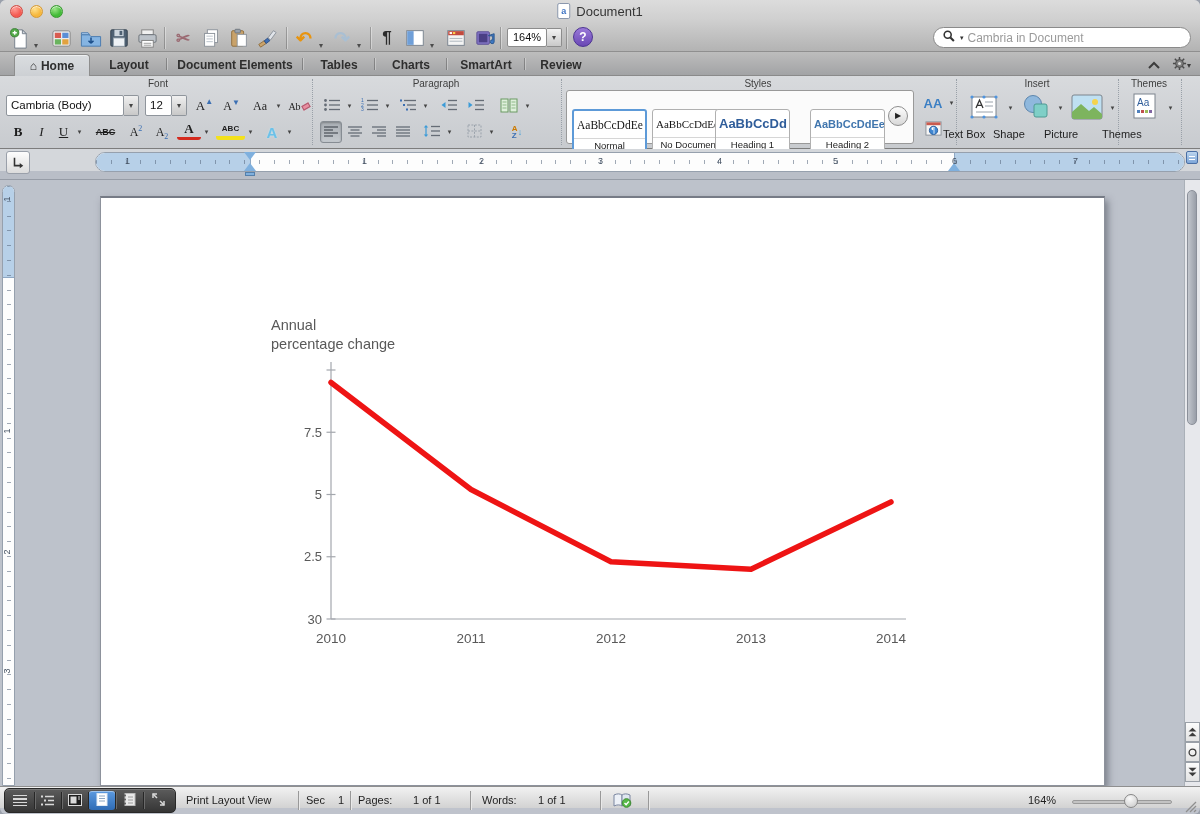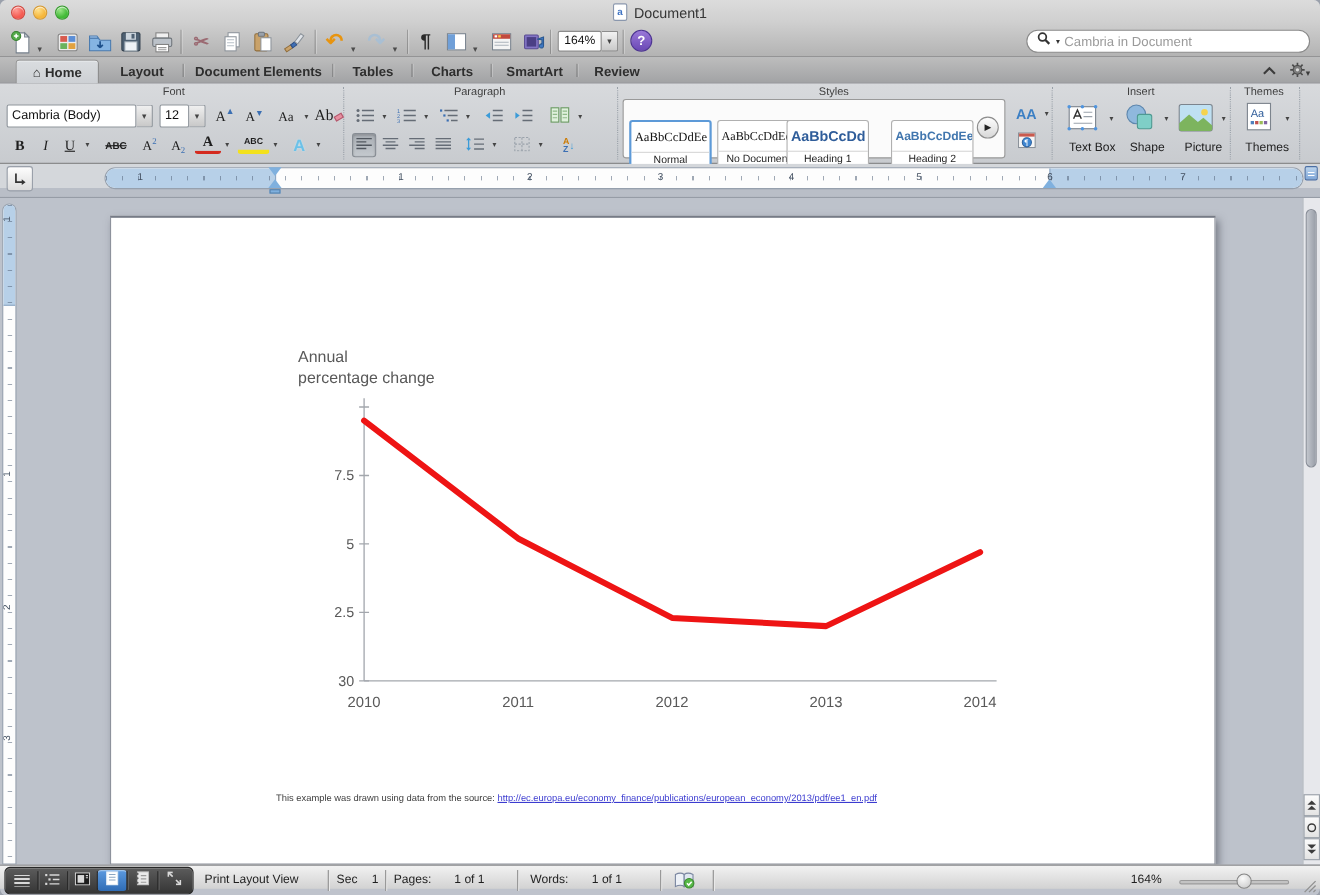--- a/index.html
+++ b/index.html
@@ -45,21 +45,21 @@
 .rb.pressed{background:linear-gradient(#a9aeb4,#c4c9ce);border:1px solid #868c93;box-shadow:inset 0 1px 2px rgba(0,0,0,.25)}
 .rdd{height:22px;width:11px;display:flex;align-items:center;justify-content:center}
 .rdd::before{content:"▾";font-size:7px;color:#444}
 .serif{font-family:"Liberation Serif",serif}
 .card{top:18px;height:46px;width:75px;background:#fff;border:1px solid #b0b0b0;border-radius:3px;overflow:hidden}
 .card.sel{border:2px solid #5d9ad8;box-shadow:inset 0 0 0 1px #fff}
 .card .sample{height:27px;display:flex;align-items:center;padding:0 3px;white-space:nowrap;overflow:hidden}
 .card .clabel{height:15px;text-align:center;font-size:9.5px;color:#222;border-top:1px solid #d6d6d6;line-height:14px}
 .gallerybox{left:566px;top:14px;width:348px;height:54px;background:#fbfbfb;border:1px solid #999;border-radius:3px}
 .expbtn{left:888px;top:30px;width:20px;height:20px;border-radius:50%;background:linear-gradient(#fdfdfd,#d8d8d8);border:1px solid #8d8d8d;text-align:center;line-height:18px;font-size:8px;color:#222}
-.bigbtn-label{top:52px;font-size:11px;color:#1e1e1e;text-align:center;width:100px;margin-left:-45px}
+.bigbtn-label{top:52px;font-size:11px;color:#1e1e1e;text-align:left;width:100px;margin-left:-45px}
 
 
 .rulerrow{left:0;top:149px;width:1200px;height:31px;background:linear-gradient(#d4d7db 0 72%,#b9bec7 72%);border-bottom:1px solid #969ca6}
 .tabsel{left:6px;top:2px;width:24px;height:23px;background:linear-gradient(#fdfdfd,#dcdcdc);border:1px solid #9aa0aa;border-radius:3px;display:flex;align-items:center;justify-content:center}
 .hruler{left:95px;top:3px;width:1090px;height:20px;background:#fdfdfd;border:1px solid #96a0ad;border-radius:10px;overflow:hidden}
 .hblue{top:0;height:18px}
 .hruler::after{content:"";position:absolute;left:0;right:0;top:7px;height:4px;background:repeating-linear-gradient(90deg,rgba(84,100,122,.55) 0 1px,transparent 1px 14.82px)}
 .rnum{top:3px;font-size:9px;color:#435061;z-index:3}
 .vnum{font-size:9px;color:#435061;transform:rotate(-90deg);z-index:3}
 .splitic{left:1186px;top:2px;width:12px;height:13px;background:linear-gradient(#bcd5ee,#7ea6d8);border:1px solid #4a6fa5;border-radius:2px}
@@ -298,21 +298,21 @@
       </span>
     <span class="abs rb" style="left:219px;top:19px;width:25px">
         <span class="serif" style="font-size:12px">A</span>
         <span style="color:#3b6fb3;font-size:8px;position:relative;top:-4px">▼</span>
       </span>
     <span class="abs rb" style="left:247px;top:19px;width:26px">
         <span class="serif" style="font-size:12px">Aa</span>
       </span>
     <span class="abs rdd" style="left:273px;top:19px"></span>
     <span class="abs rb" style="left:286px;top:19px;width:26px">
-        <span class="serif" style="font-size:14px">Ab</span>
+        <span class="serif" style="font-size:10px">Ab</span>
         <span style="width:8px;height:5px;background:#e88ea0;border:1px solid #b05a6e;transform:rotate(-30deg);margin-left:1px"></span>
       </span>
 
     <span class="abs rb serif" style="left:6px;top:45px;width:24px;font-weight:bold;font-size:13px">B</span>
     <span class="abs rb serif" style="left:31px;top:45px;width:21px;font-style:italic;font-size:13px">I</span>
     <span class="abs rb serif" style="left:53px;top:45px;width:21px;text-decoration:underline;font-size:13px">U</span>
     <span class="abs rdd" style="left:74px;top:45px"></span>
     <span class="abs rb" style="left:90px;top:45px;width:31px;font-size:9px;font-weight:bold;text-decoration:line-through">ABC</span>
     <span class="abs rb serif" style="left:124px;top:45px;width:24px;font-size:12px">
         <span>A</span>
@@ -612,21 +612,20 @@
           <text x="71" y="205.25" text-anchor="end" font-size="13" fill="#595959">2.5</text>
           <line x1="75.5" y1="263" x2="84.5" y2="263" stroke="#a3a7ad" stroke-width="1.2"></line>
           <text x="71" y="267.5" text-anchor="end" font-size="13" fill="#595959">30</text>
           <text x="80" y="287" text-anchor="middle" font-size="13.5" fill="#595959">2010</text>
           <text x="220" y="287" text-anchor="middle" font-size="13.5" fill="#595959">2011</text>
           <text x="360" y="287" text-anchor="middle" font-size="13.5" fill="#595959">2012</text>
           <text x="500" y="287" text-anchor="middle" font-size="13.5" fill="#595959">2013</text>
           <text x="640" y="287" text-anchor="middle" font-size="13.5" fill="#595959">2014</text>
           <polyline points="80,26.450000000000017 220,133.51999999999998 360,205.73000000000002 500,213.2 640,145.97" fill="none" stroke="#ee1414" stroke-width="5.5" stroke-linejoin="round" stroke-linecap="round"></polyline>
         </svg>
-      <div class="abs srcline"><span>This example was drawn using data from the source: </span><a href="#">http://ec.europa.eu/economy_finance/publications/european_economy/2013/pdf/ee1_en.pdf</a></div>
     </div>
 
     <div class="abs scrolltrack"></div>
     <div class="abs scrollthumb"></div>
     <span class="abs browsebtn" style="top:542px">
         <svg width="9" height="10" viewBox="0 0 9 10">
           <path d="M.5 4.5L4.5.8l4 3.7z" fill="#3c3c3c"></path>
           <path d="M.5 9.2L4.5 5.5l4 3.7z" fill="#3c3c3c"></path>
         </svg>
       </span>

